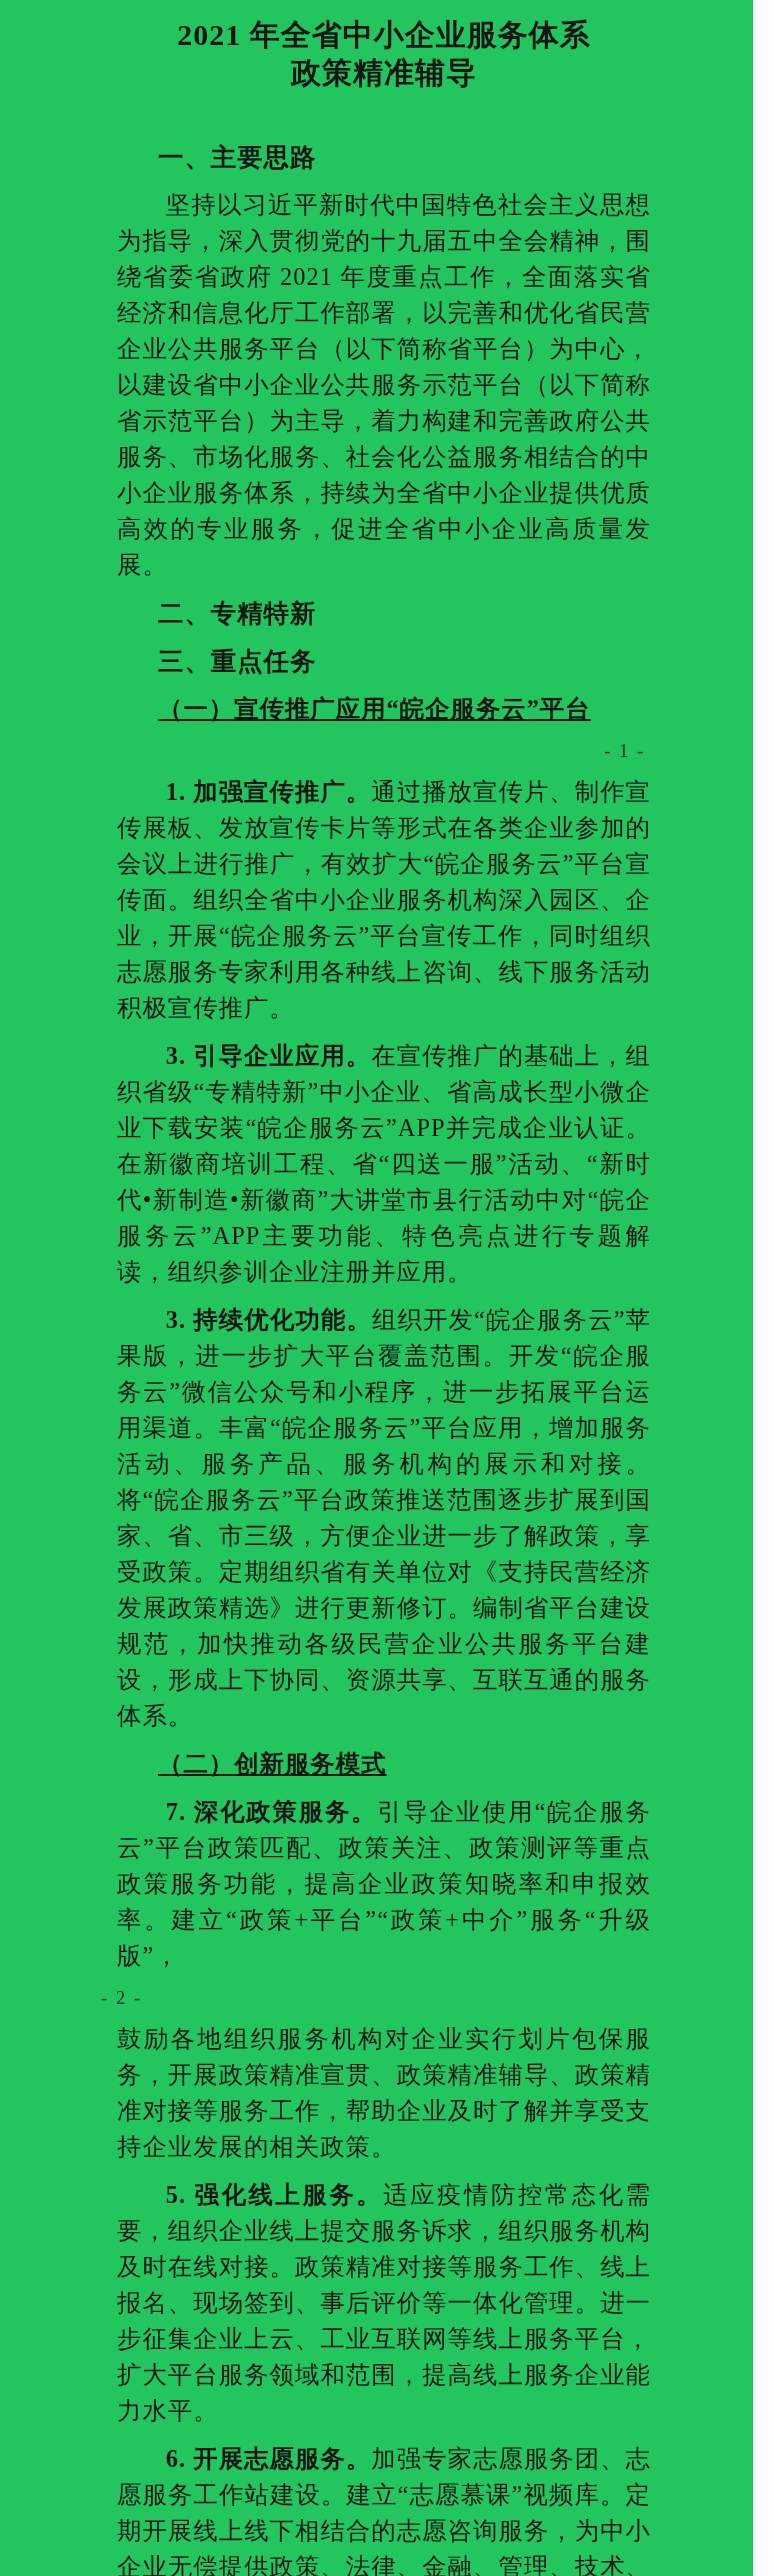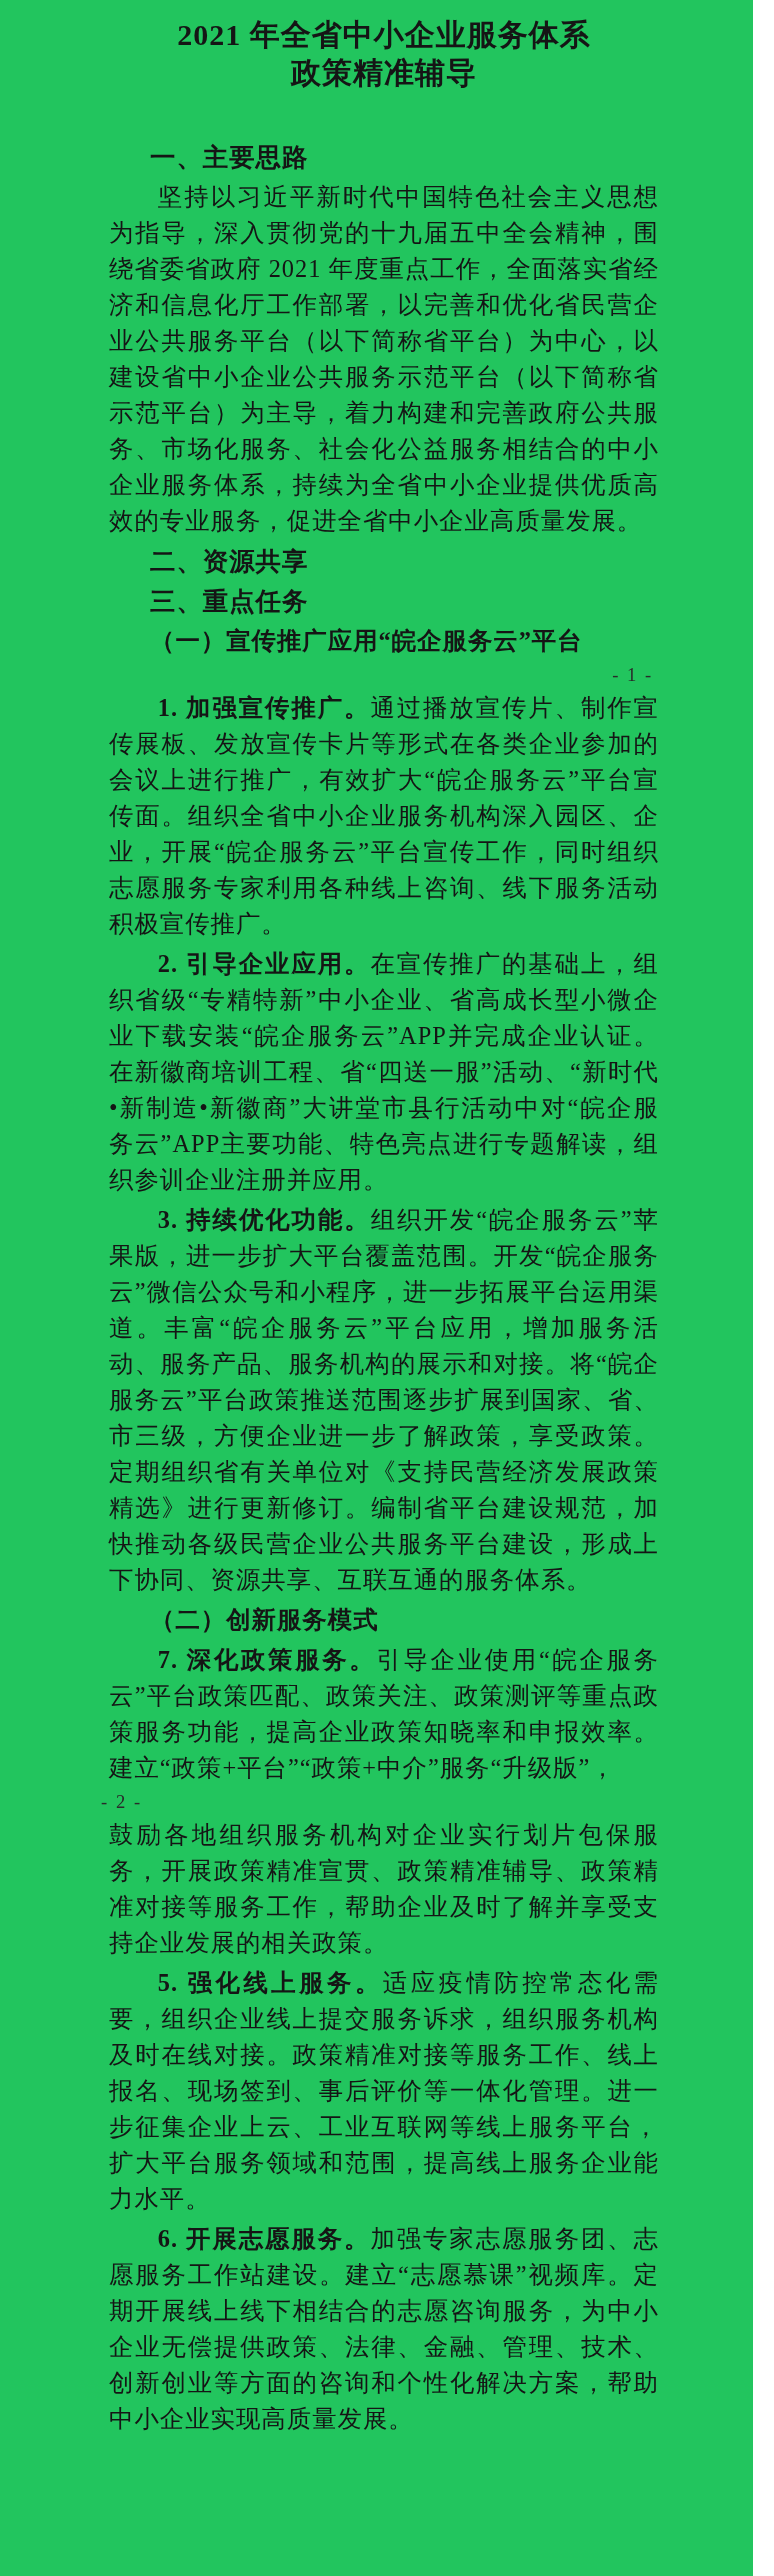--- a/index.html
+++ b/index.html
@@ -27,35 +27,36 @@
     font-family: "Liberation Serif", "DejaVu Serif", serif;
   }
   .content {
     margin-top: 47px;
     font-size: 24.4px;
     line-height: 36px;
     text-align: justify;
     letter-spacing: 1px;
   }
   .content p, .content div {
-    margin: 4px;
+    margin: 12px;
     padding: 0;
   }
   .h1 {
     font-family: "Liberation Sans", "DejaVu Sans", sans-serif;
     font-weight: bold;
     font-size: 25.4px;
     text-indent: 41px;
     text-align: left;
   }
   .h2 {
     font-weight: bold;
     font-size: 24.4px;
     text-indent: 41px;
     text-align: left;
+    text-decoration: underline;
   }
   .para {
     text-indent: 2em;
   }
   .para.cont {
     text-indent: 0;
   }
   .lead {
     font-weight: bold;
   }
@@ -79,26 +80,26 @@
 <body>
 
 <div class="page">
   <div class="title-block">
     <div>2021 年全省中小企业服务体系</div>
     <div>政策精准辅导</div>
   </div>
   <div class="content">
       <div class="h1">一、主要思路</div>
       <p class="para"><span>坚持以习近平新时代中国特色社会主义思想为指导，深入贯彻党的十九届五中全会精神，围绕省委省政府 2021 年度重点工作，全面落实省经济和信息化厅工作部署，以完善和优化省民营企业公共服务平台（以下简称省平台）为中心，以建设省中小企业公共服务示范平台（以下简称省示范平台）为主导，着力构建和完善政府公共服务、市场化服务、社会化公益服务相结合的中小企业服务体系，持续为全省中小企业提供优质高效的专业服务，促进全省中小企业高质量发展。</span></p>
-      <div class="h1">二、资源共享</div>
+      <div class="h1">二、专精特新</div>
       <div class="h1">三、重点任务</div>
       <div class="h2">（一）宣传推广应用“皖企服务云”平台</div>
       <div class="pagenum right">- 1 -</div>
       <p class="para"><b class="lead">1. 加强宣传推广。</b><span>通过播放宣传片、制作宣传展板、发放宣传卡片等形式在各类企业参加的会议上进行推广，有效扩大“皖企服务云”平台宣传面。组织全省中小企业服务机构深入园区、企业，开展“皖企服务云”平台宣传工作，同时组织志愿服务专家利用各种线上咨询、线下服务活动积极宣传推广。</span></p>
-      <p class="para"><b class="lead">2. 引导企业应用。</b><span>在宣传推广的基础上，组织省级“专精特新”中小企业、省高成长型小微企业下载安装“皖企服务云”APP并完成企业认证。在新徽商培训工程、省“四送一服”活动、“新时代•新制造•新徽商”大讲堂市县行活动中对“皖企服务云”APP主要功能、特色亮点进行专题解读，组织参训企业注册并应用。</span></p>
+      <p class="para"><b class="lead">3. 引导企业应用。</b><span>在宣传推广的基础上，组织省级“专精特新”中小企业、省高成长型小微企业下载安装“皖企服务云”APP并完成企业认证。在新徽商培训工程、省“四送一服”活动、“新时代•新制造•新徽商”大讲堂市县行活动中对“皖企服务云”APP主要功能、特色亮点进行专题解读，组织参训企业注册并应用。</span></p>
       <p class="para"><b class="lead">3. 持续优化功能。</b><span>组织开发“皖企服务云”苹果版，进一步扩大平台覆盖范围。开发“皖企服务云”微信公众号和小程序，进一步拓展平台运用渠道。丰富“皖企服务云”平台应用，增加服务活动、服务产品、服务机构的展示和对接。将“皖企服务云”平台政策推送范围逐步扩展到国家、省、市三级，方便企业进一步了解政策，享受政策。定期组织省有关单位对《支持民营经济发展政策精选》进行更新修订。编制省平台建设规范，加快推动各级民营企业公共服务平台建设，形成上下协同、资源共享、互联互通的服务体系。</span></p>
       <div class="h2">（二）创新服务模式</div>
       <p class="para"><b class="lead">7. 深化政策服务。</b><span>引导企业使用“皖企服务云”平台政策匹配、政策关注、政策测评等重点政策服务功能，提高企业政策知晓率和申报效率。建立“政策+平台”“政策+中介”服务“升级版”，</span></p>
       <div class="pagenum left">- 2 -</div>
       <p class="para cont"><span>鼓励各地组织服务机构对企业实行划片包保服务，开展政策精准宣贯、政策精准辅导、政策精准对接等服务工作，帮助企业及时了解并享受支持企业发展的相关政策。</span></p>
       <p class="para"><b class="lead">5. 强化线上服务。</b><span>适应疫情防控常态化需要，组织企业线上提交服务诉求，组织服务机构及时在线对接。政策精准对接等服务工作、线上报名、现场签到、事后评价等一体化管理。进一步征集企业上云、工业互联网等线上服务平台，扩大平台服务领域和范围，提高线上服务企业能力水平。</span></p>
       <p class="para"><b class="lead">6. 开展志愿服务。</b><span>加强专家志愿服务团、志愿服务工作站建设。建立“志愿慕课”视频库。定期开展线上线下相结合的志愿咨询服务，为中小企业无偿提供政策、法律、金融、管理、技术、创新创业等方面的咨询和个性化解决方案，帮助中小企业实现高质量发展。</span></p>
     </div>
 </div>
 

